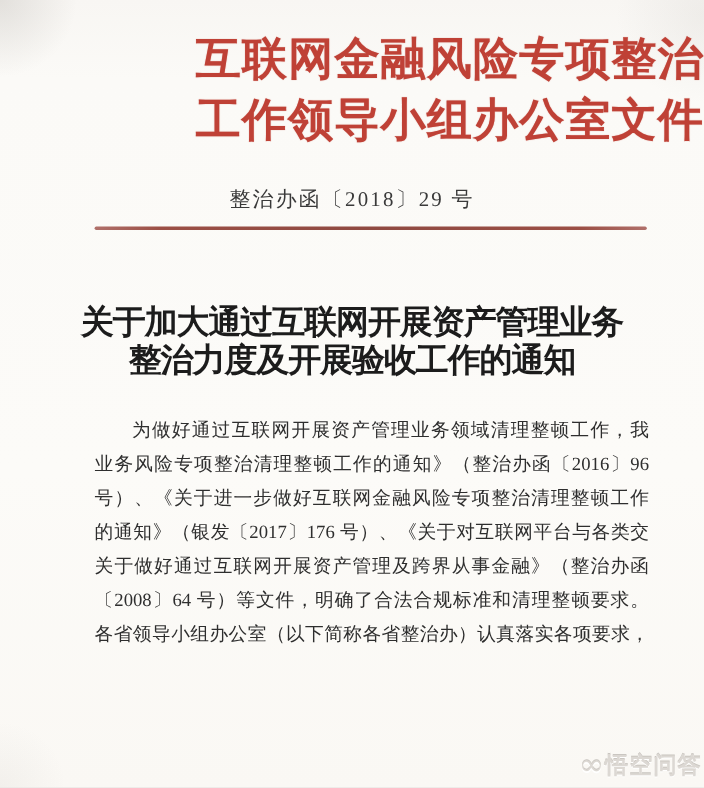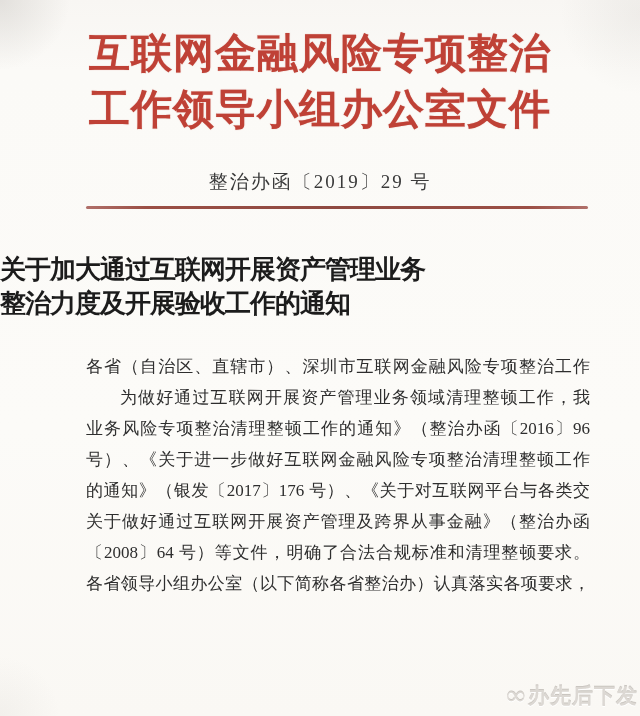--- a/index.html
+++ b/index.html
@@ -11,21 +11,21 @@
     overflow: hidden;
     font-family: "Liberation Serif", serif;
     background:
       radial-gradient(circle at 0% 0%, rgba(140,135,128,0.20), rgba(140,135,128,0) 70px),
       radial-gradient(circle at 100% 2%, rgba(150,145,138,0.10), rgba(150,145,138,0) 80px),
       radial-gradient(circle at 0% 100%, rgba(150,145,138,0.08), rgba(150,145,138,0) 60px),
       linear-gradient(180deg, #f8f6f3 0%, #fbfaf7 10%, #fcfbf8 60%, #faf8f4 100%);
   }
   .red-header {
     margin-top: 25px;
-    text-align: center;
+    text-align: right;
     color: #bf4136;
     font-weight: bold;
     font-size: 41px;
     line-height: 56px;
     letter-spacing: 1px;
     text-shadow: 0 0 1px rgba(191,65,54,0.55);
   }
   .doc-number {
     margin-top: 33px;
     text-align: center;
@@ -35,24 +35,24 @@
     letter-spacing: 2px;
   }
   .divider {
     margin: 12px 0 0 86px;
     width: 502px;
     height: 3px;
     border-radius: 2px;
     background: linear-gradient(90deg, #b0706a, #9b4f45 12%, #8f4a42 50%, #9b4f45 88%, #b0706a);
   }
   .doc-title {
-    margin-top: 44px;
-    text-align: left;
+    margin-top: 68px;
+    text-align: center;
     font-weight: bold;
-    font-size: 26px;
+    font-size: 30px;
     line-height: 34px;
     color: #1c1c1c;
     letter-spacing: -1px;
   }
   .body-text {
     margin: 30px 50px 0 86px;
     width: 504px;
     font-size: 17px;
     line-height: 31px;
     color: #2e2e2e;
@@ -83,38 +83,37 @@
 </head>
 <body>
 
 <div class="page">
 
   <div class="red-header">
     <div>互联网金融风险专项整治</div>
     <div>工作领导小组办公室文件</div>
   </div>
 
-  <div class="doc-number">整治办函〔2019〕29 号</div>
+  <div class="doc-number">整治办函〔2018〕29 号</div>
 
   <div class="divider"></div>
 
   <div class="doc-title">
     <div>关于加大通过互联网开展资产管理业务</div>
     <div>整治力度及开展验收工作的通知</div>
   </div>
 
   <div class="body-text">
-    <div class="bline">各省（自治区、直辖市）、深圳市互联网金融风险专项整治工作</div>
     <div class="bline indent">为做好通过互联网开展资产管理业务领域清理整顿工作，我</div>
     <div class="bline">业务风险专项整治清理整顿工作的通知》（整治办函〔2016〕96</div>
     <div class="bline">号）、《关于进一步做好互联网金融风险专项整治清理整顿工作</div>
     <div class="bline">的通知》（银发〔2017〕176 号）、《关于对互联网平台与各类交</div>
     <div class="bline">关于做好通过互联网开展资产管理及跨界从事金融》（整治办函</div>
     <div class="bline">〔2008〕64 号）等文件，明确了合法合规标准和清理整顿要求。</div>
     <div class="bline">各省领导小组办公室（以下简称各省整治办）认真落实各项要求，</div>
   </div>
 
   <div class="watermark">
     <span class="wm-logo">∞</span>
-    <span class="wm-text">办先后下发</span>
+    <span class="wm-text">悟空问答</span>
   </div>
 
 </div>
 
 </body></html>

